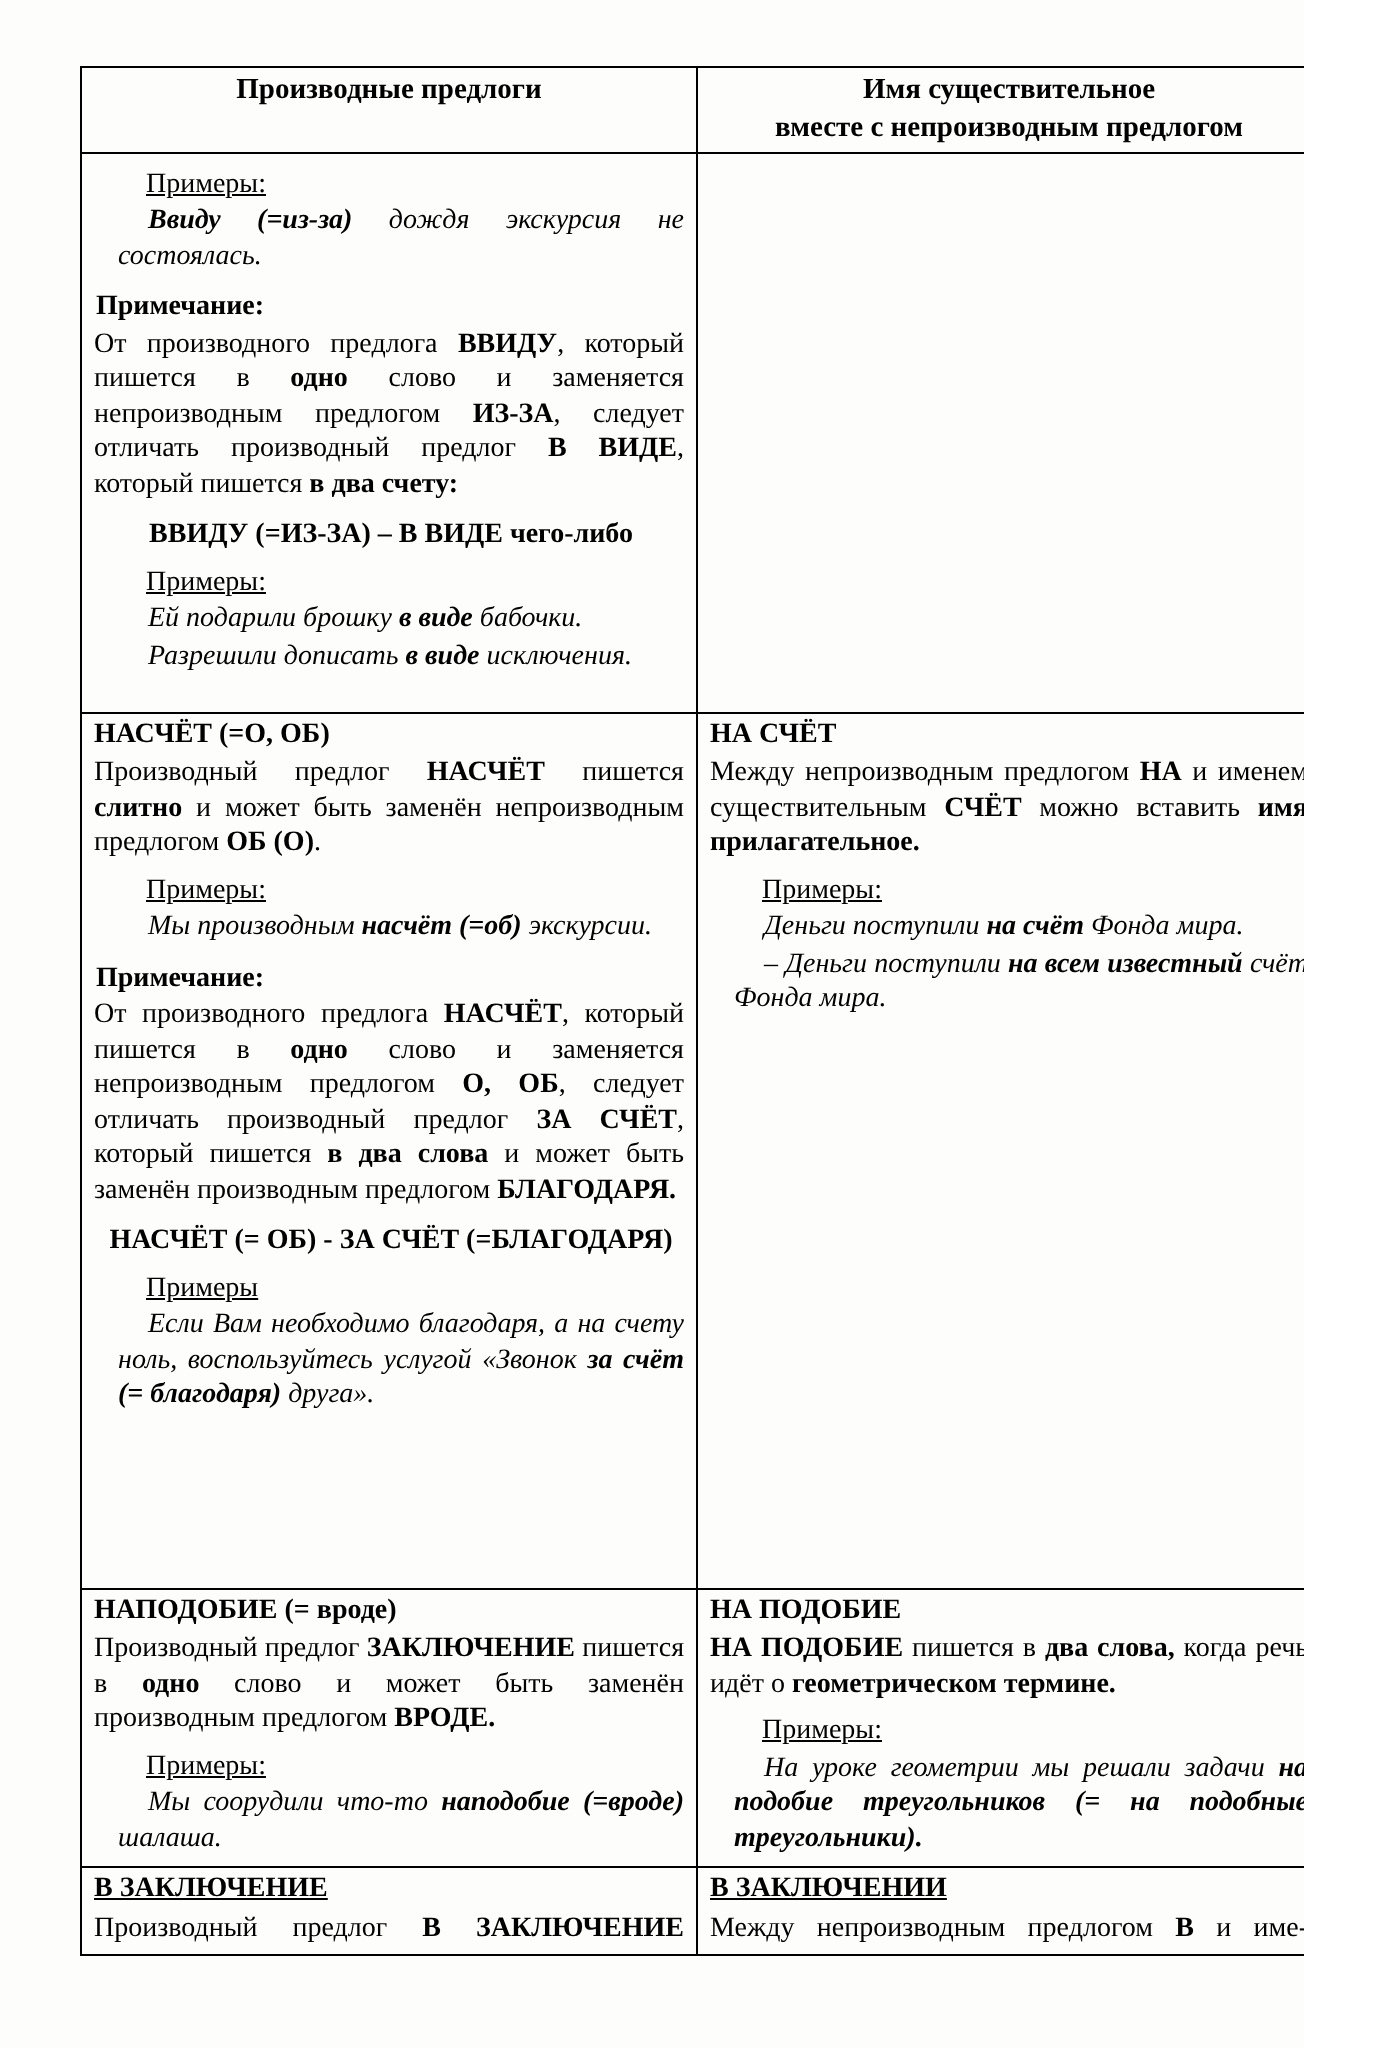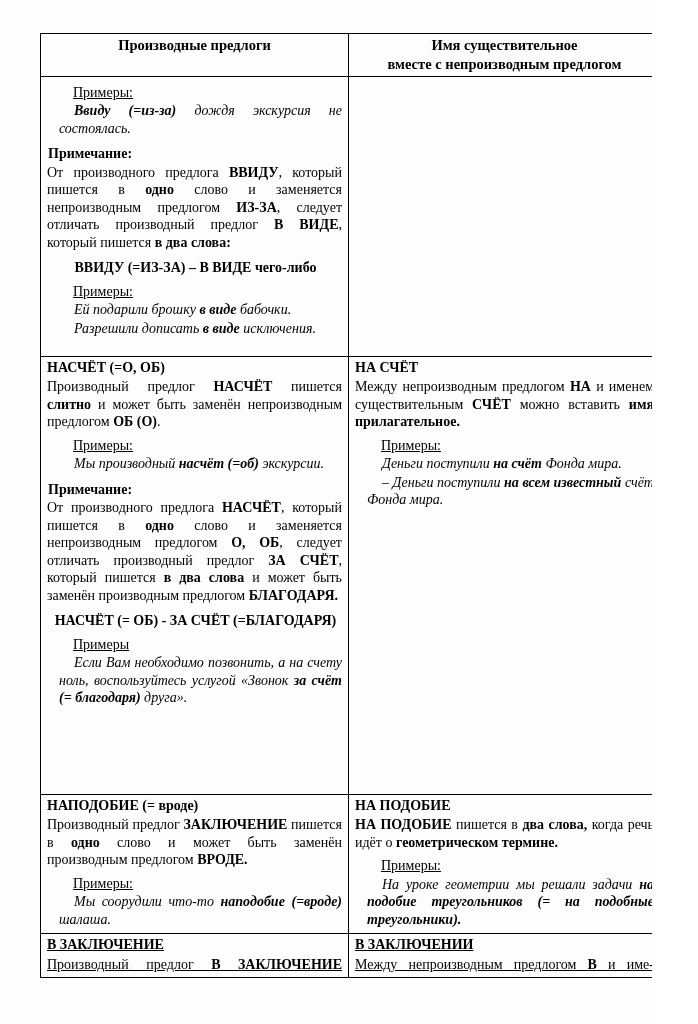--- a/index.html
+++ b/index.html
@@ -48,21 +48,21 @@
 
   .blk { margin: 0; }
   .b { font-weight: bold; }
   .i { font-style: italic; }
   .u { text-decoration: underline; }
 
   .heading { margin: 1px 0 2px 0; }
   .label   { margin: 6px 0 1px 26px; font-family: Liberation Serif, serif; }
   .note    { margin: 8px 0 1px 1px; }
   .para    { text-align: justify; margin: 0; }
-  .spread  { text-align-last: justify; text-decoration: underline; }
+  .spread  { text-align-last: justify; }
   .formula { margin: 8px 0 5px 2px; text-align: center; }
   .example { text-align: justify; text-indent: 15px; margin: 0 0 1px 12px; }
 
   .page-number {
     position: absolute;
     top: 991px; left: 0;
     width: 698px;
     text-align: right;
     font-size: 20px;
     letter-spacing: 1px;
@@ -83,39 +83,39 @@
         <th>Имя существительное
 вместе с непроизводным предлогом</th>
       </tr>
     </thead>
     <tbody>
         <tr>
           <td>
             <p class="blk label"><span class="u">Примеры:</span></p>
             <p class="blk example"><span class="b i">Ввиду (=из-за)</span><span class="i"> дождя экскурсия не состоялась.</span></p>
             <p class="blk note"><span class="b">Примечание:</span></p>
-            <p class="blk para"><span>От производного предлога </span><span class="b">ВВИДУ</span><span>, который пишется в </span><span class="b">одно</span><span> слово и заменяется непроизводным предлогом </span><span class="b">ИЗ-ЗА</span><span>, следует отличать производный предлог </span><span class="b">В ВИДЕ</span><span>, который пишется </span><span class="b">в два слова:</span></p>
+            <p class="blk para"><span>От производного предлога </span><span class="b">ВВИДУ</span><span>, который пишется в </span><span class="b">одно</span><span> слово и заменяется непроизводным предлогом </span><span class="b">ИЗ-ЗА</span><span>, следует отличать производный предлог </span><span class="b">В ВИДЕ</span><span>, который пишется </span><span class="b">в два счету:</span></p>
             <p class="blk formula"><span class="b">ВВИДУ (=ИЗ-ЗА) – В ВИДЕ чего-либо</span></p>
             <p class="blk label"><span class="u">Примеры:</span></p>
             <p class="blk example"><span class="i">Ей подарили брошку </span><span class="b i">в виде</span><span class="i"> бабочки.</span></p>
             <p class="blk example"><span class="i">Разрешили дописать </span><span class="b i">в виде</span><span class="i"> исключения.</span></p>
           </td>
           <td></td>
         </tr>
         <tr>
           <td>
             <p class="blk heading"><span class="b">НАСЧЁТ (=О, ОБ)</span></p>
             <p class="blk para"><span>Производный предлог </span><span class="b">НАСЧЁТ</span><span> пишется </span><span class="b">слитно</span><span> и может быть заменён непроизводным предлогом </span><span class="b">ОБ (О)</span><span>.</span></p>
             <p class="blk label"><span class="u">Примеры:</span></p>
-            <p class="blk example"><span class="i">Мы производный </span><span class="b i">насчёт (=об)</span><span class="i"> экскурсии.</span></p>
+            <p class="blk example"><span class="i">Мы производным </span><span class="b i">насчёт (=об)</span><span class="i"> экскурсии.</span></p>
             <p class="blk note"><span class="b">Примечание:</span></p>
             <p class="blk para"><span>От производного предлога </span><span class="b">НАСЧЁТ</span><span>, который пишется в </span><span class="b">одно</span><span> слово и заменяется непроизводным предлогом </span><span class="b">О, ОБ</span><span>, следует отличать производный предлог </span><span class="b">ЗА СЧЁТ</span><span>, который пишется </span><span class="b">в два слова</span><span> и может быть заменён производным предлогом </span><span class="b">БЛАГОДАРЯ.</span></p>
             <p class="blk formula"><span class="b">НАСЧЁТ (= ОБ) - ЗА СЧЁТ (=БЛАГОДАРЯ)</span></p>
             <p class="blk label"><span class="u">Примеры</span></p>
-            <p class="blk example"><span class="i">Если Вам необходимо позвонить, а на счету ноль, воспользуйтесь услугой «Звонок </span><span class="b i">за счёт (= благодаря)</span><span class="i"> друга».</span></p>
+            <p class="blk example"><span class="i">Если Вам необходимо благодаря, а на счету ноль, воспользуйтесь услугой «Звонок </span><span class="b i">за счёт (= благодаря)</span><span class="i"> друга».</span></p>
           </td>
           <td>
             <p class="blk heading"><span class="b">НА СЧЁТ</span></p>
             <p class="blk para"><span>Между непроизводным предлогом </span><span class="b">НА</span><span> и именем существительным </span><span class="b">СЧЁТ</span><span> можно вставить </span><span class="b">имя прилагательное.</span></p>
             <p class="blk label"><span class="u">Примеры:</span></p>
             <p class="blk example"><span class="i">Деньги поступили </span><span class="b i">на счёт</span><span class="i"> Фонда мира.</span></p>
             <p class="blk example"><span class="i">– Деньги поступили </span><span class="b i">на всем известный</span><span class="i"> счёт Фонда мира.</span></p>
           </td>
         </tr>
         <tr>

